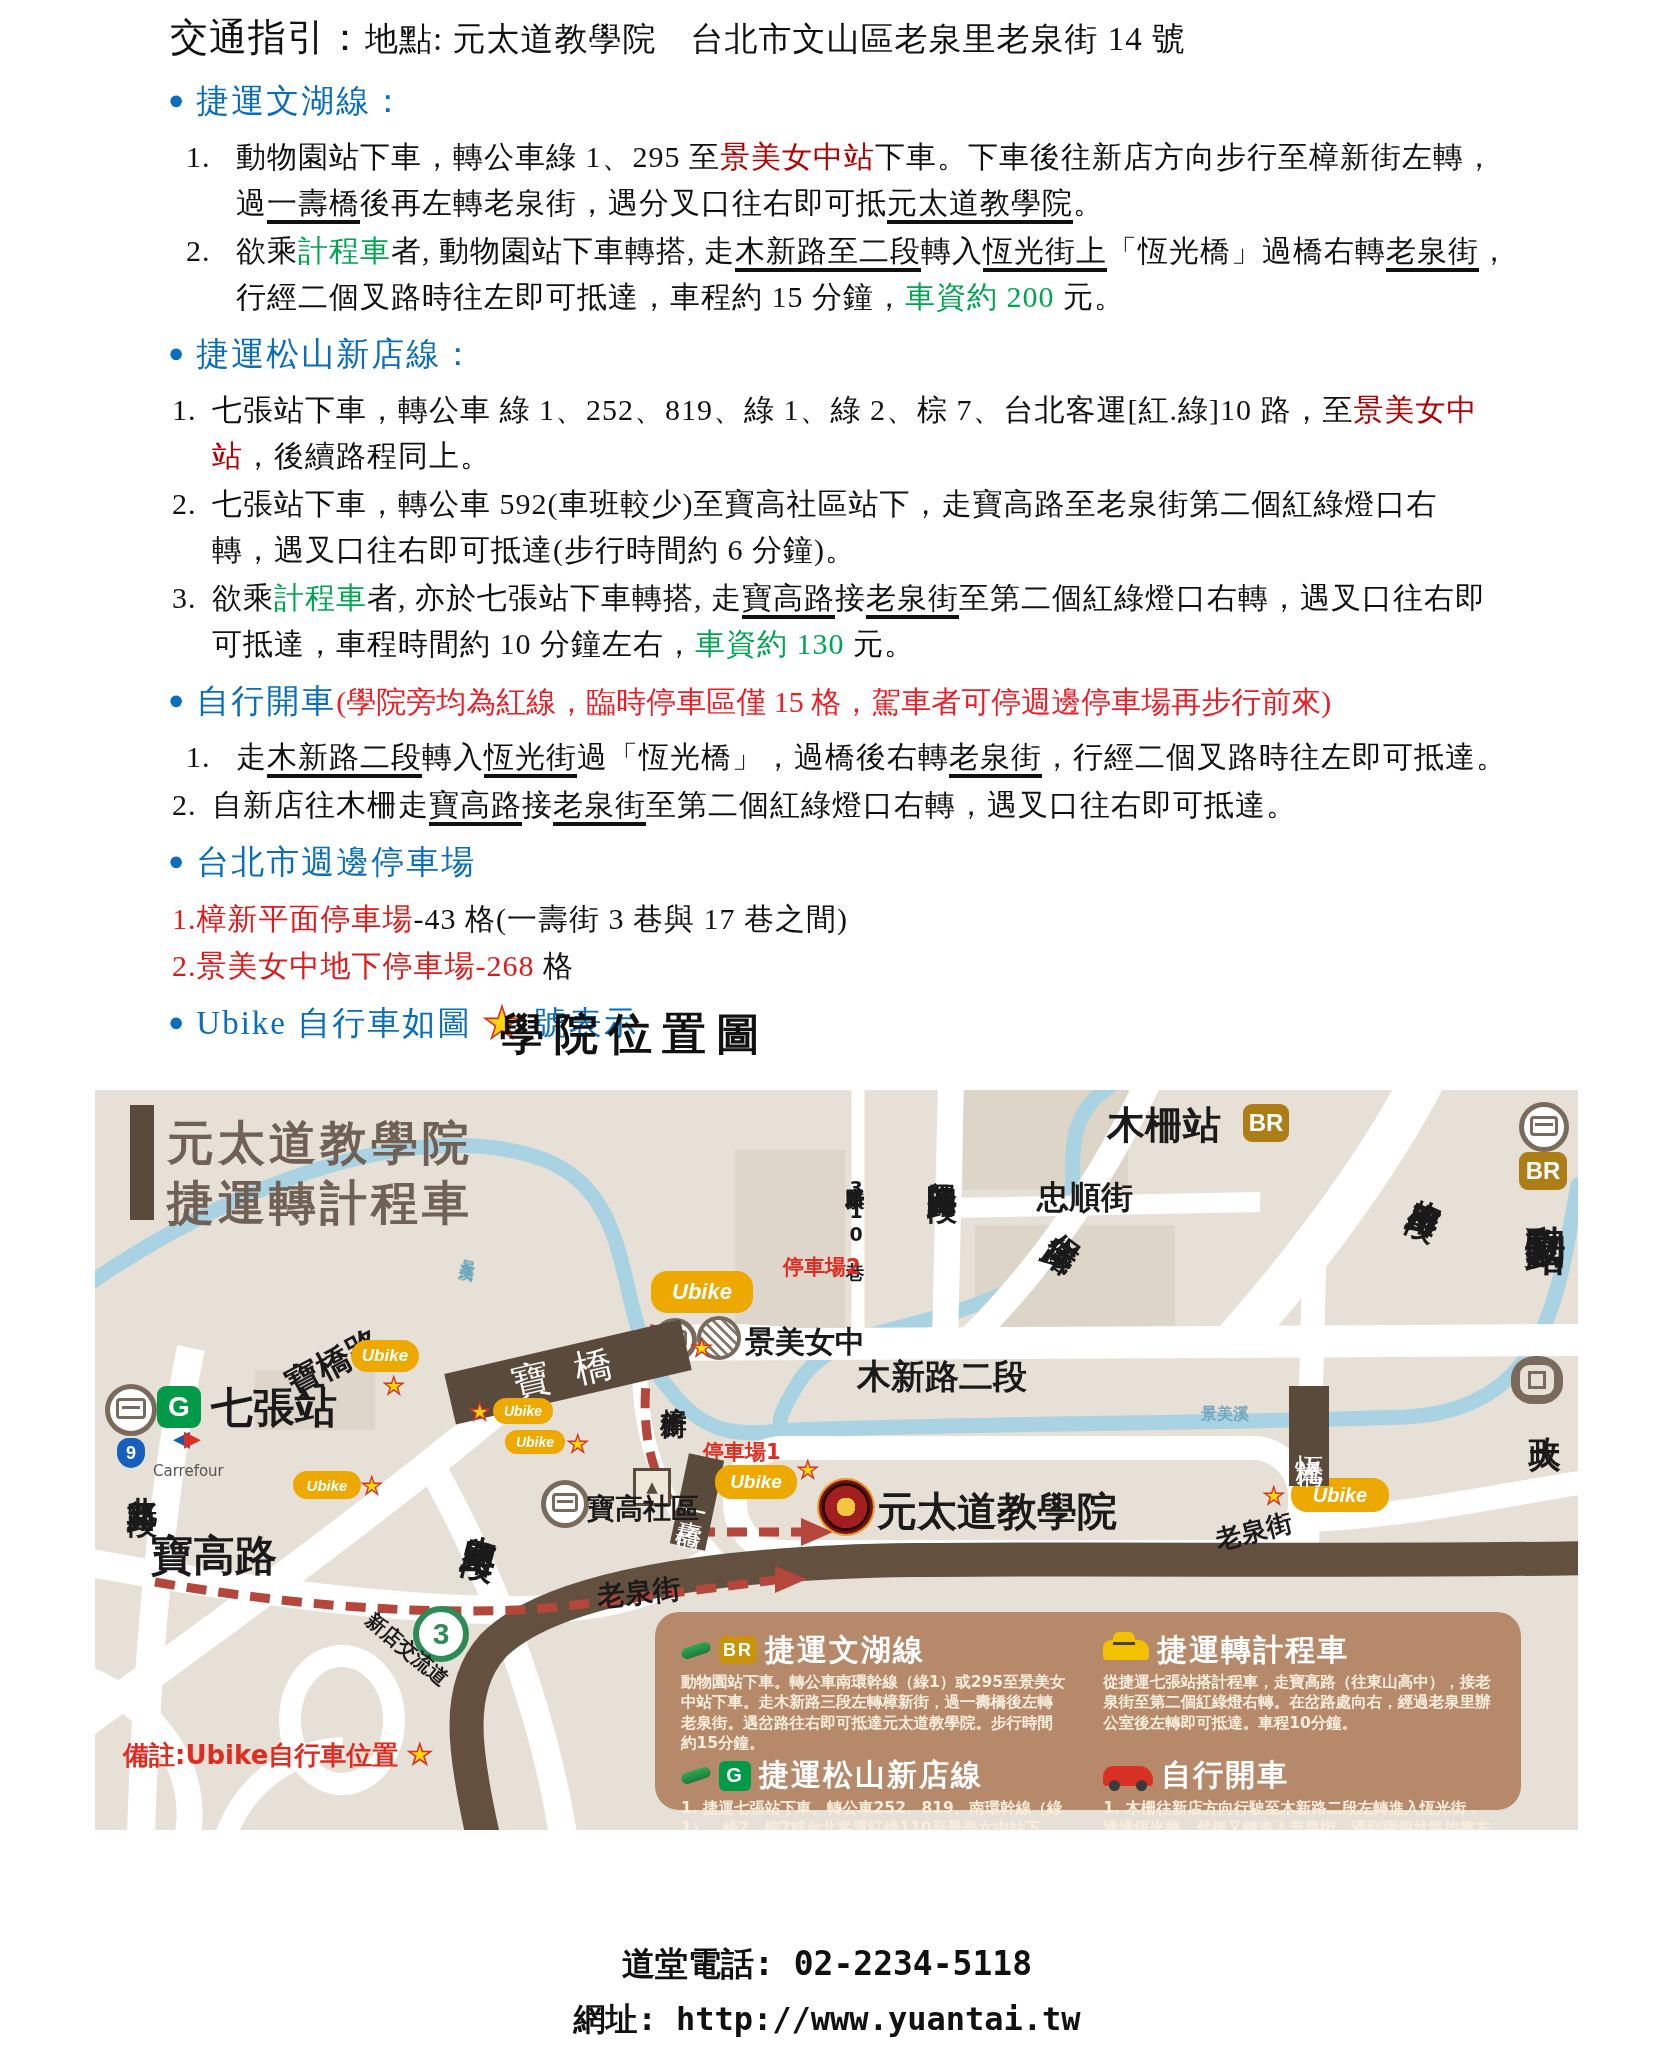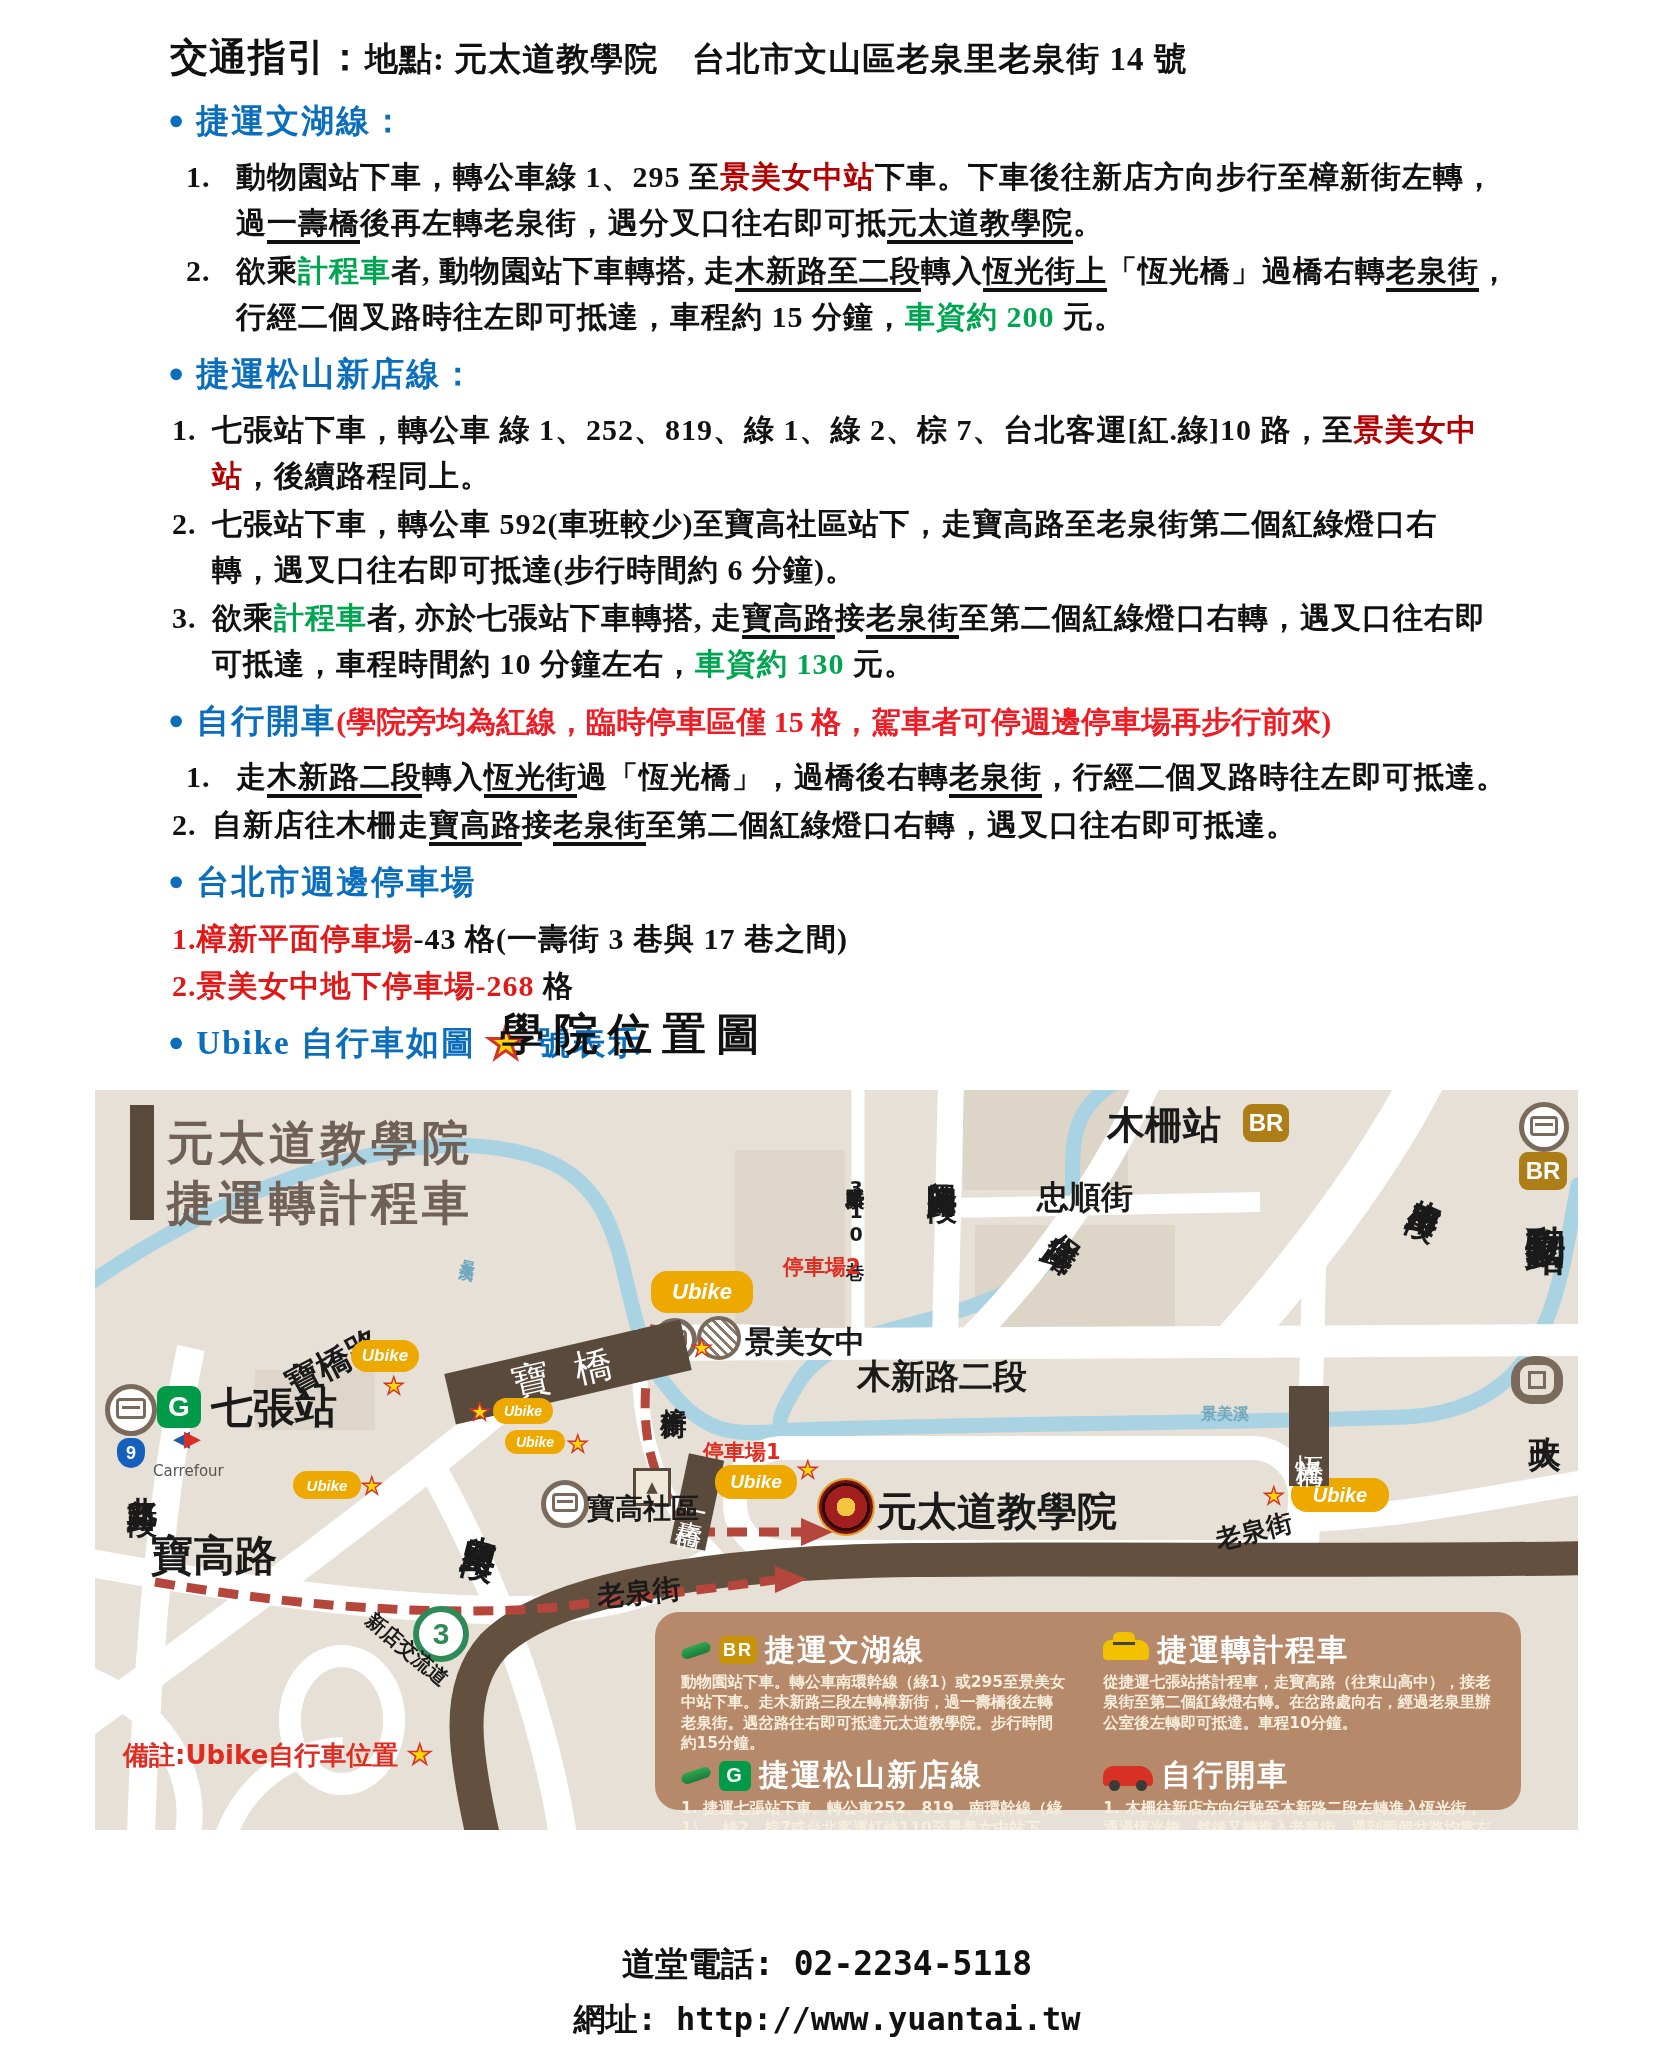--- a/index.html
+++ b/index.html
@@ -1,19 +1,19 @@
 <!DOCTYPE html>
 <html><head>
 <meta charset="utf-8">
 <style>
   html,body{margin:0;padding:0;background:#fff;}
   .page{position:relative;width:1654px;height:2047px;background:#fff;overflow:hidden;
         font-family:"Liberation Serif",serif;color:#111;}
   
-  .dir{position:absolute;left:166px;top:10px;width:1370px;font-weight:700;margin-top:20px;}
+  .dir{position:absolute;left:166px;top:10px;width:1370px;font-weight:400;}
   .d-title{font-size:33px;margin:2px 0 16px 4px;letter-spacing:1px;}
   .d-title .t1{font-size:38px;}
   .sec-head{color:#0a6ebc;font-size:33px;margin:12px 0 10px 2px;letter-spacing:2px;}
   .sec-head .bullet{font-size:27px;vertical-align:3px;margin-right:10px;color:#0a6ebc;}
   .sec-head .redp{color:#ee1c25;font-size:30px;letter-spacing:0;}
   .li{display:flex;line-height:46px;font-size:30px;margin:2px 0 2px 20px;letter-spacing:1px;}
   .li .num{min-width:50px;flex:none;}
   .li .itx{width:1286px;}
   .li2{margin-left:6px;}
   .li2 .num{min-width:40px;}

